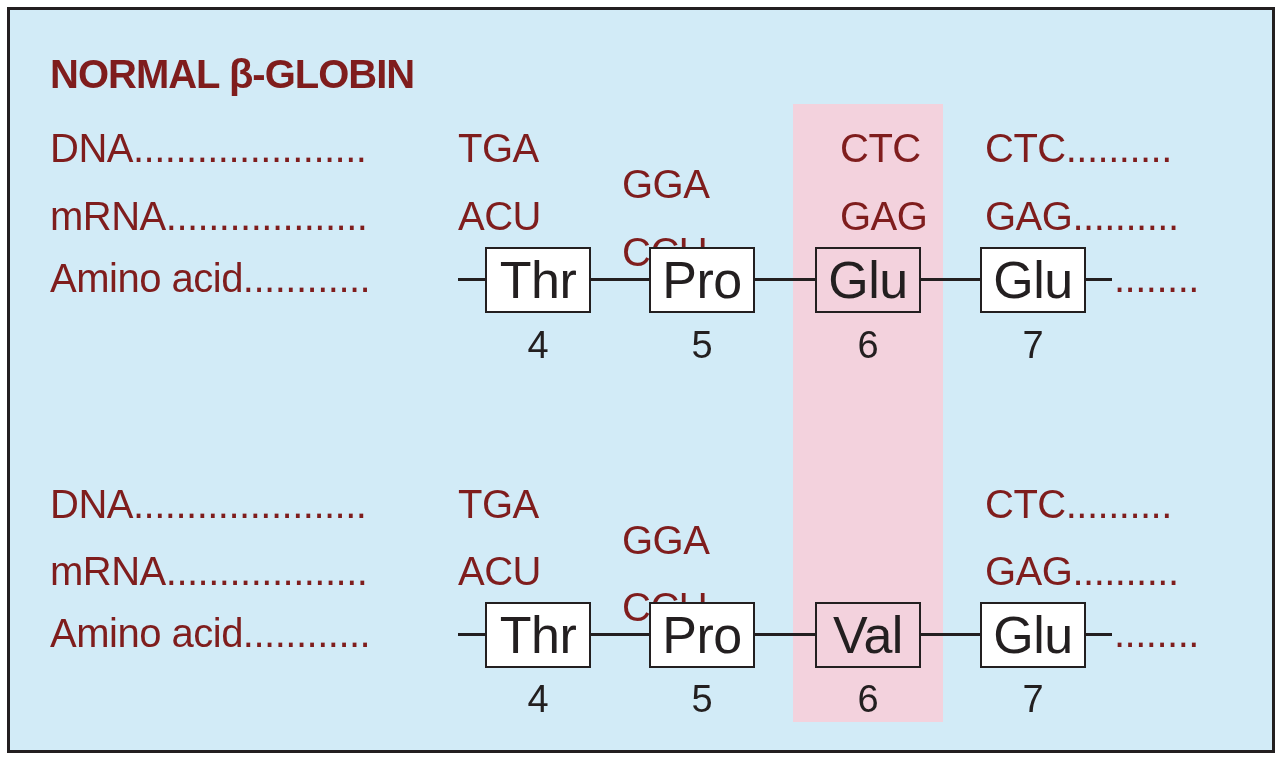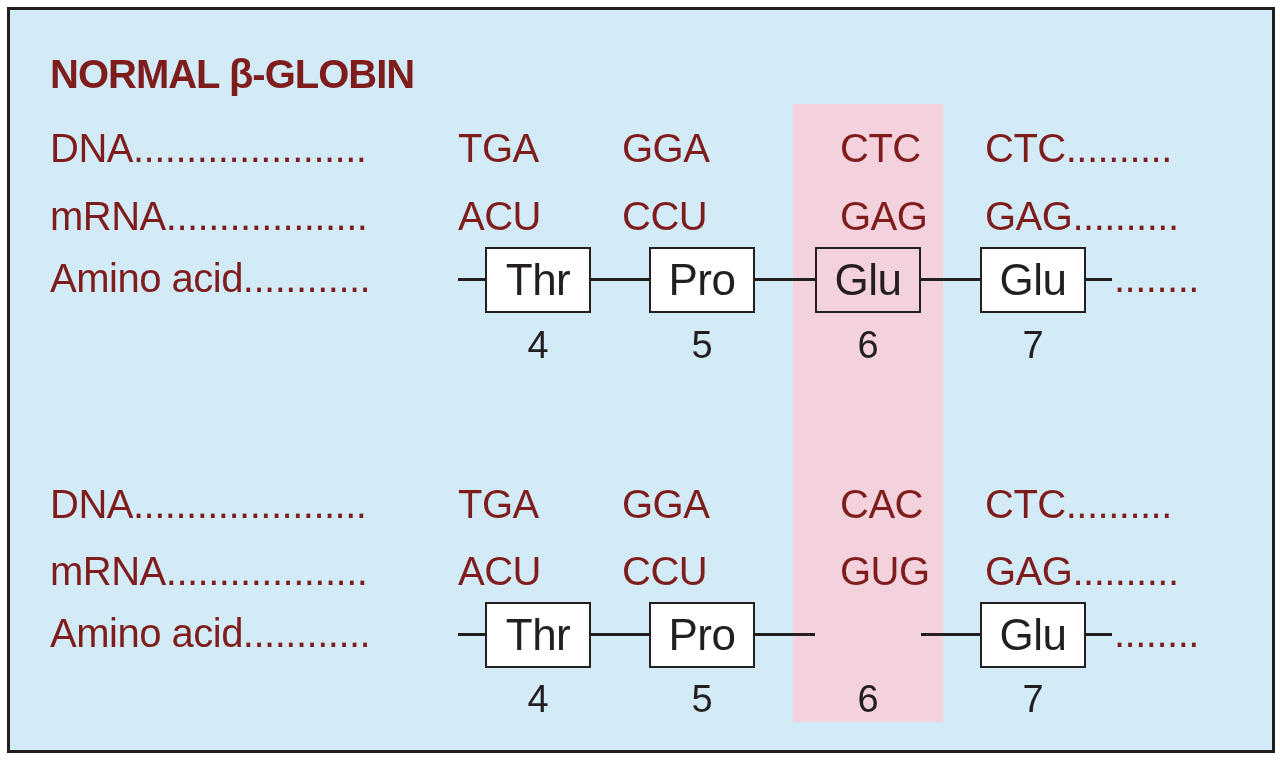--- a/index.html
+++ b/index.html
@@ -16,29 +16,29 @@
     position:absolute; left:793px; top:104px; width:150px; height:618px;
     background:#f3d2dd;
   }
   .t {
     position:absolute; white-space:nowrap; line-height:1;
     font-size:40px; letter-spacing:-0.5px; color:#7f1d1d;
   }
   .heading { font-weight:bold; letter-spacing:-1px; }
   .codon { }
   .c4 { left:458px; width:160px; }
-  .c5 { left:622px; width:160px; }
+  .c5 { left:622px; width:160px;margin-top:36px; }
   .c6 { left:840px; width:176px; }
   .c7 { left:985px; }
   .label { left:50px; }
   .aabox {
     position:absolute; width:106px; height:66px; box-sizing:border-box;
     background:#ffffff; border:2px solid #231f20;
     display:flex; align-items:center; justify-content:center;
-    font-size:44px; letter-spacing:-0.5px; line-height:1; color:#231f20;
+    font-size:52px; letter-spacing:-0.5px; line-height:1; color:#231f20;
   }
   .aabox.hl { background:transparent; }
   .bx4 { left:485px; } .bx5 { left:649px; } .bx6 { left:815px; } .bx7 { left:980px; }
   .num {
     position:absolute; width:60px; text-align:center; line-height:1;
     font-size:38px; color:#231f20;
   }
   .n4 { left:508px; } .n5 { left:672px; } .n6 { left:838px; } .n7 { left:1003px; }
   .line { position:absolute; height:3px; background:#231f20; }
   .s0 { left:458px; width:27px; }
@@ -99,39 +99,40 @@
 
   <div class="num n4 ny-num">4</div>
   <div class="num n5 ny-num">5</div>
   <div class="num n6 ny-num">6</div>
   <div class="num n7 ny-num">7</div>
 
 
   <div class="t label my-dna">DNA......................</div>
   <div class="t codon c4 my-dna">TGA</div>
   <div class="t codon c5 my-dna">GGA</div>
-  <div class="t codon c6 my-dna">CAC</div>
   <div class="t c7 my-dna">CTC..........</div>
 
   <div class="t label my-mrna">mRNA...................</div>
   <div class="t codon c4 my-mrna">ACU</div>
   <div class="t codon c5 my-mrna">CCU</div>
-  <div class="t codon c6 my-mrna">GUG</div>
   <div class="t c7 my-mrna">GAG..........</div>
 
   <div class="t label my-amino">Amino acid............</div>
   <div class="line s0 my-line"></div>
   <div class="aabox bx4 my-box">
       <span>Thr</span>
     </div>
   <div class="line s1 my-line"></div>
   <div class="aabox bx5 my-box">
       <span>Pro</span>
     </div>
   <div class="line s2 my-line"></div>
+  <div class="aabox hl bx6 my-box">
+      <span>Val</span>
+    </div>
   <div class="line s3 my-line"></div>
   <div class="aabox bx7 my-box">
       <span>Glu</span>
     </div>
   <div class="line s4 my-line"></div>
   <div class="t dots-trail my-amino">........</div>
 
   <div class="num n4 my-num">4</div>
   <div class="num n5 my-num">5</div>
   <div class="num n6 my-num">6</div>

